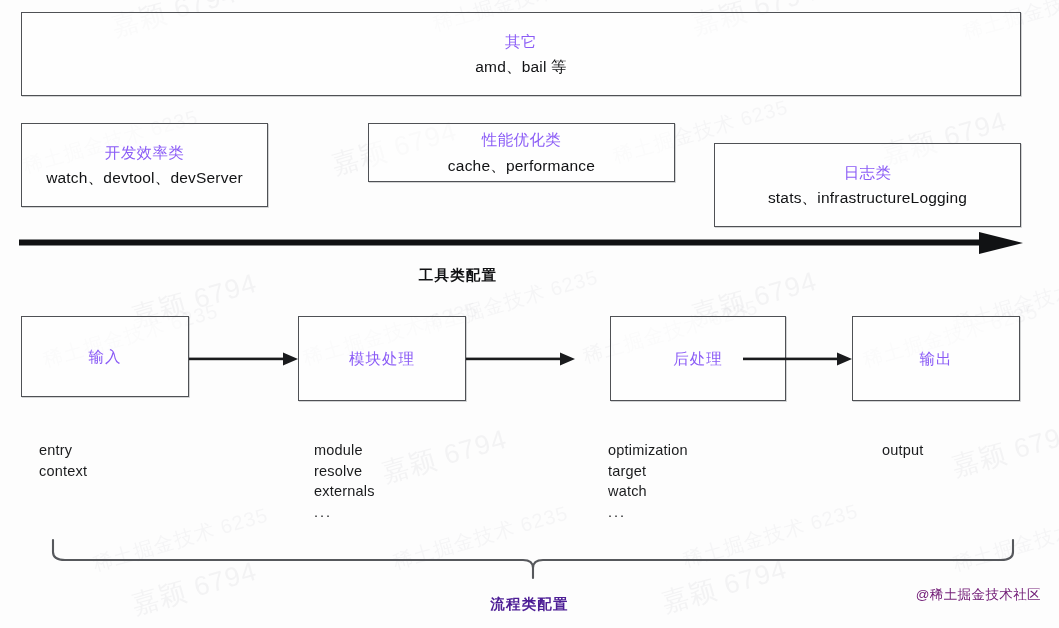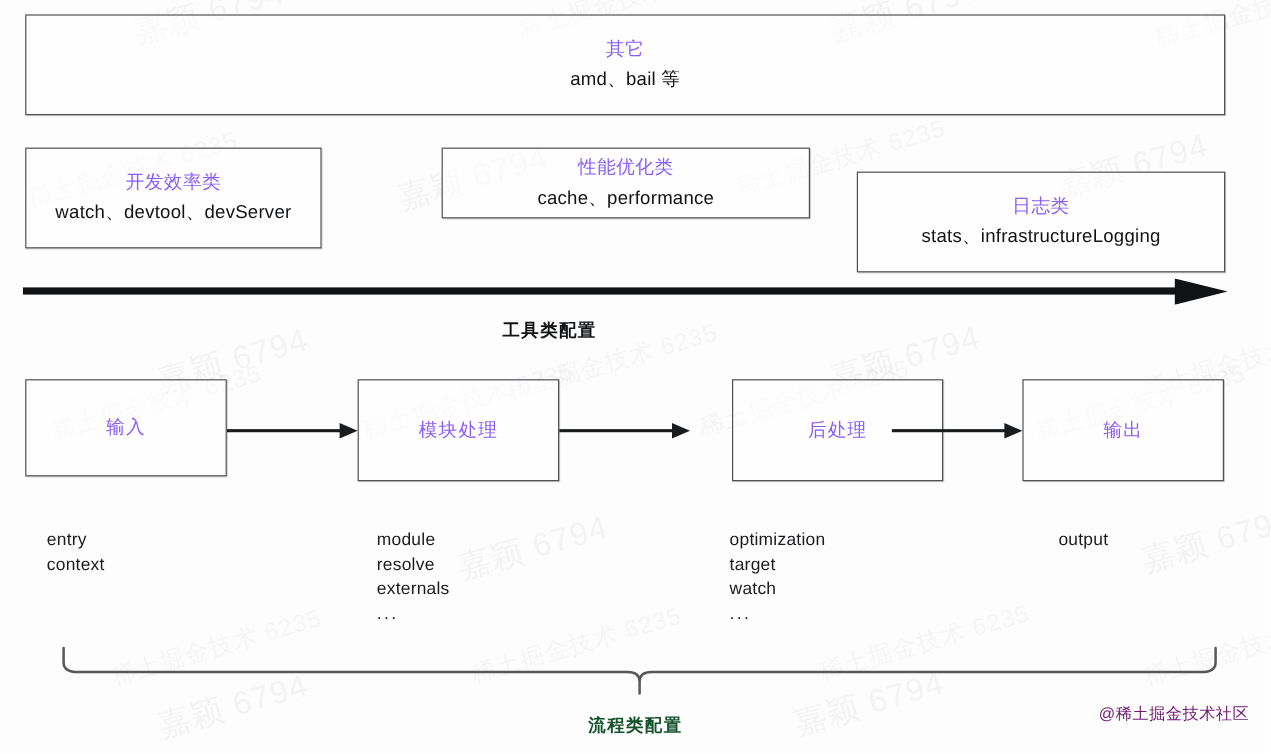--- a/index.html
+++ b/index.html
@@ -136,21 +136,21 @@
     z-index: 2;
   }
   #flow-brace-label {
     position: absolute;
     left: 0; top: 595px;
     width: 1059px;
     text-align: center;
     font-size: 14.5px;
     font-weight: bold;
     letter-spacing: 1.2px;
-    color: #14532d;
+    color: #4c1d95;
     z-index: 2;
   }
 
   
   #credit {
     position: absolute;
     right: 18px; top: 586px;
     font-size: 13.5px;
     color: #701a75;
     letter-spacing: 0.4px;

